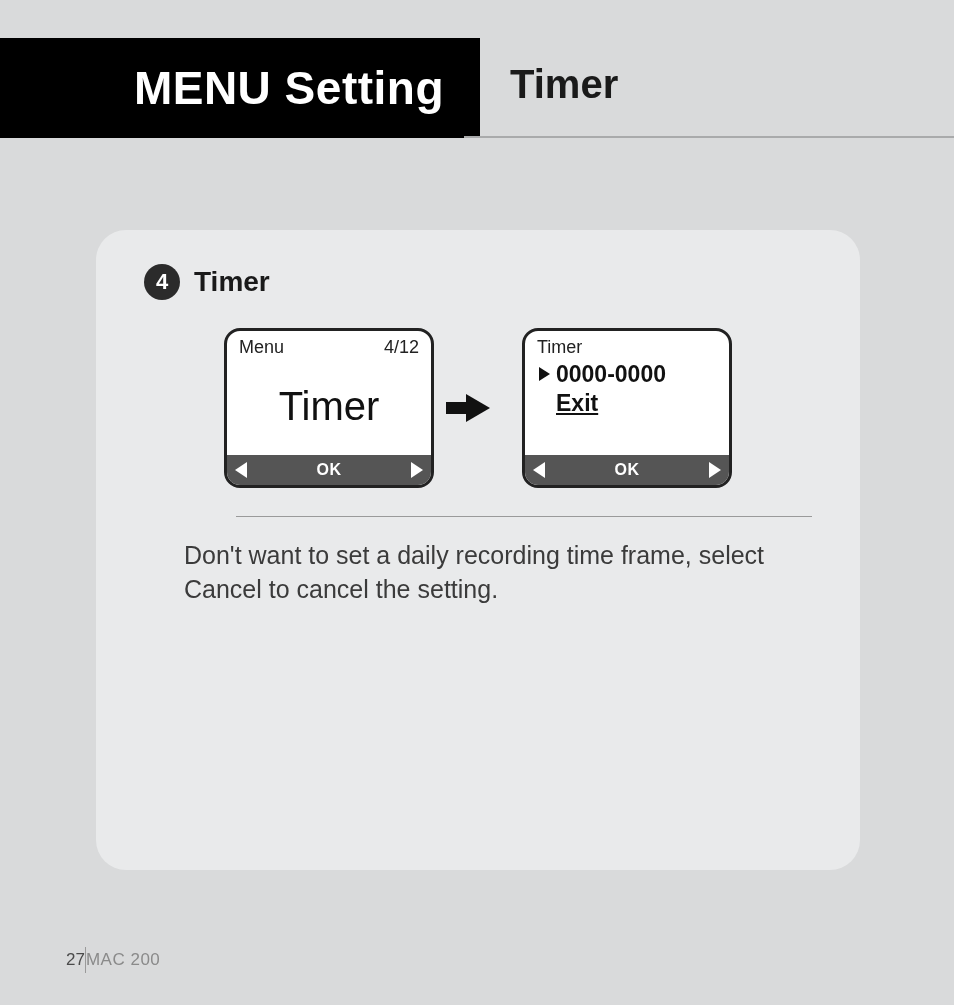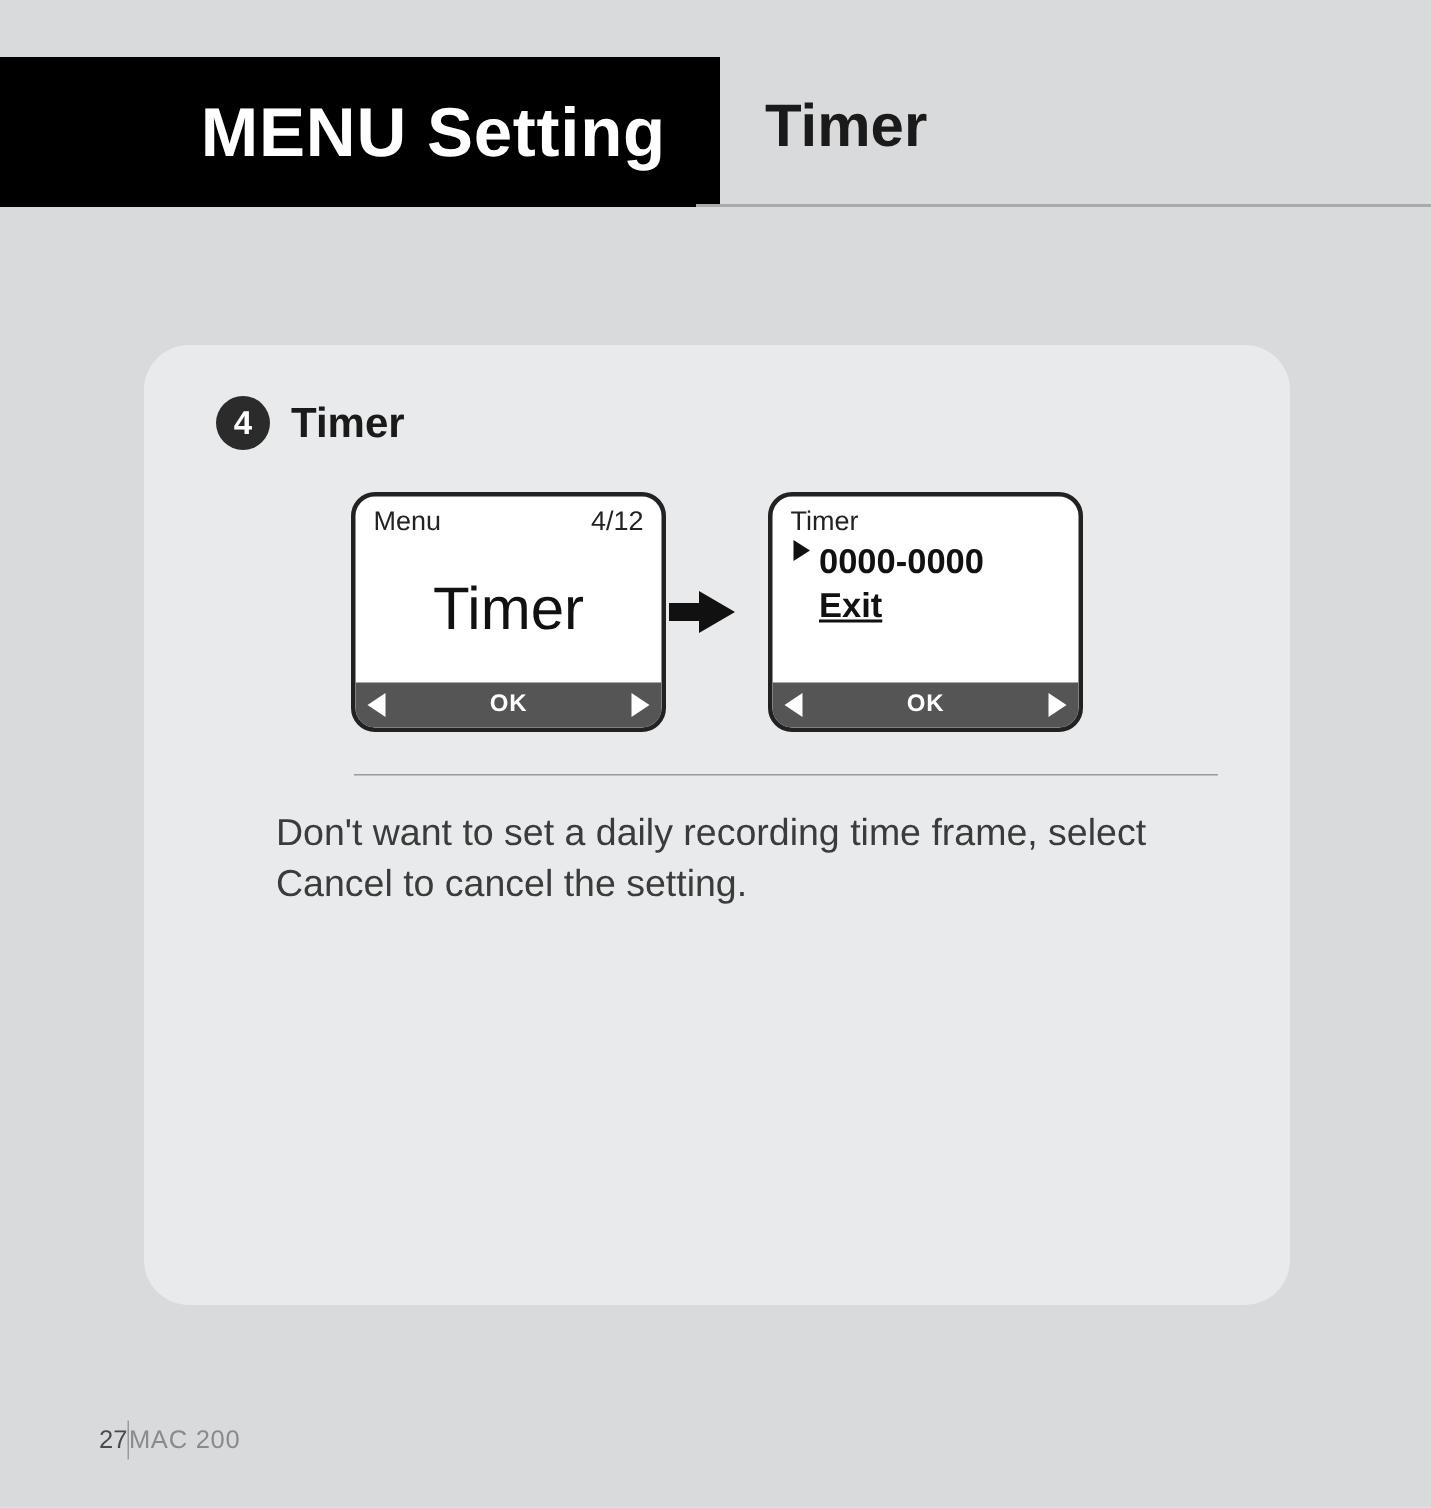--- a/index.html
+++ b/index.html
@@ -46,21 +46,21 @@
   .step-badge {
     width: 36px; height: 36px; border-radius: 50%;
     background: #2b2b2b; color: #fff;
     display: flex; align-items: center; justify-content: center;
     font-weight: 700; font-size: 22px;
   }
   .card-title { font-size: 28px; font-weight: 700; color: #1a1a1a; }
 
   .screens {
     display: flex; align-items: center; justify-content: center;
-    gap: 22px;
+    gap: 32px;
     margin-bottom: 28px;
   }
 
   
   .lcd {
     width: 210px; height: 160px;
     background: #fff;
     border: 3px solid #222;
     border-radius: 16px;
     position: relative;
@@ -75,21 +75,21 @@
   .lcd-body {
     flex: 1; display: flex; align-items: center; justify-content: center;
   }
   .lcd-body-big {
     font-size: 40px; font-weight: 400; color: #111;
   }
   .lcd-list {
     flex: 1; padding: 2px 14px 0 14px;
   }
   .lcd-list-row {
-    display: flex; gap: 6px;
+    display: flex; align-items: center; gap: 6px;
     font-size: 23px; font-weight: 700; color: #111;
     line-height: 1.25;
     font-stretch: condensed;
   }
   .sel-caret {
     width: 0; height: 0;
     border-top: 7px solid transparent;
     border-bottom: 7px solid transparent;
     border-left: 11px solid #111;
   }

